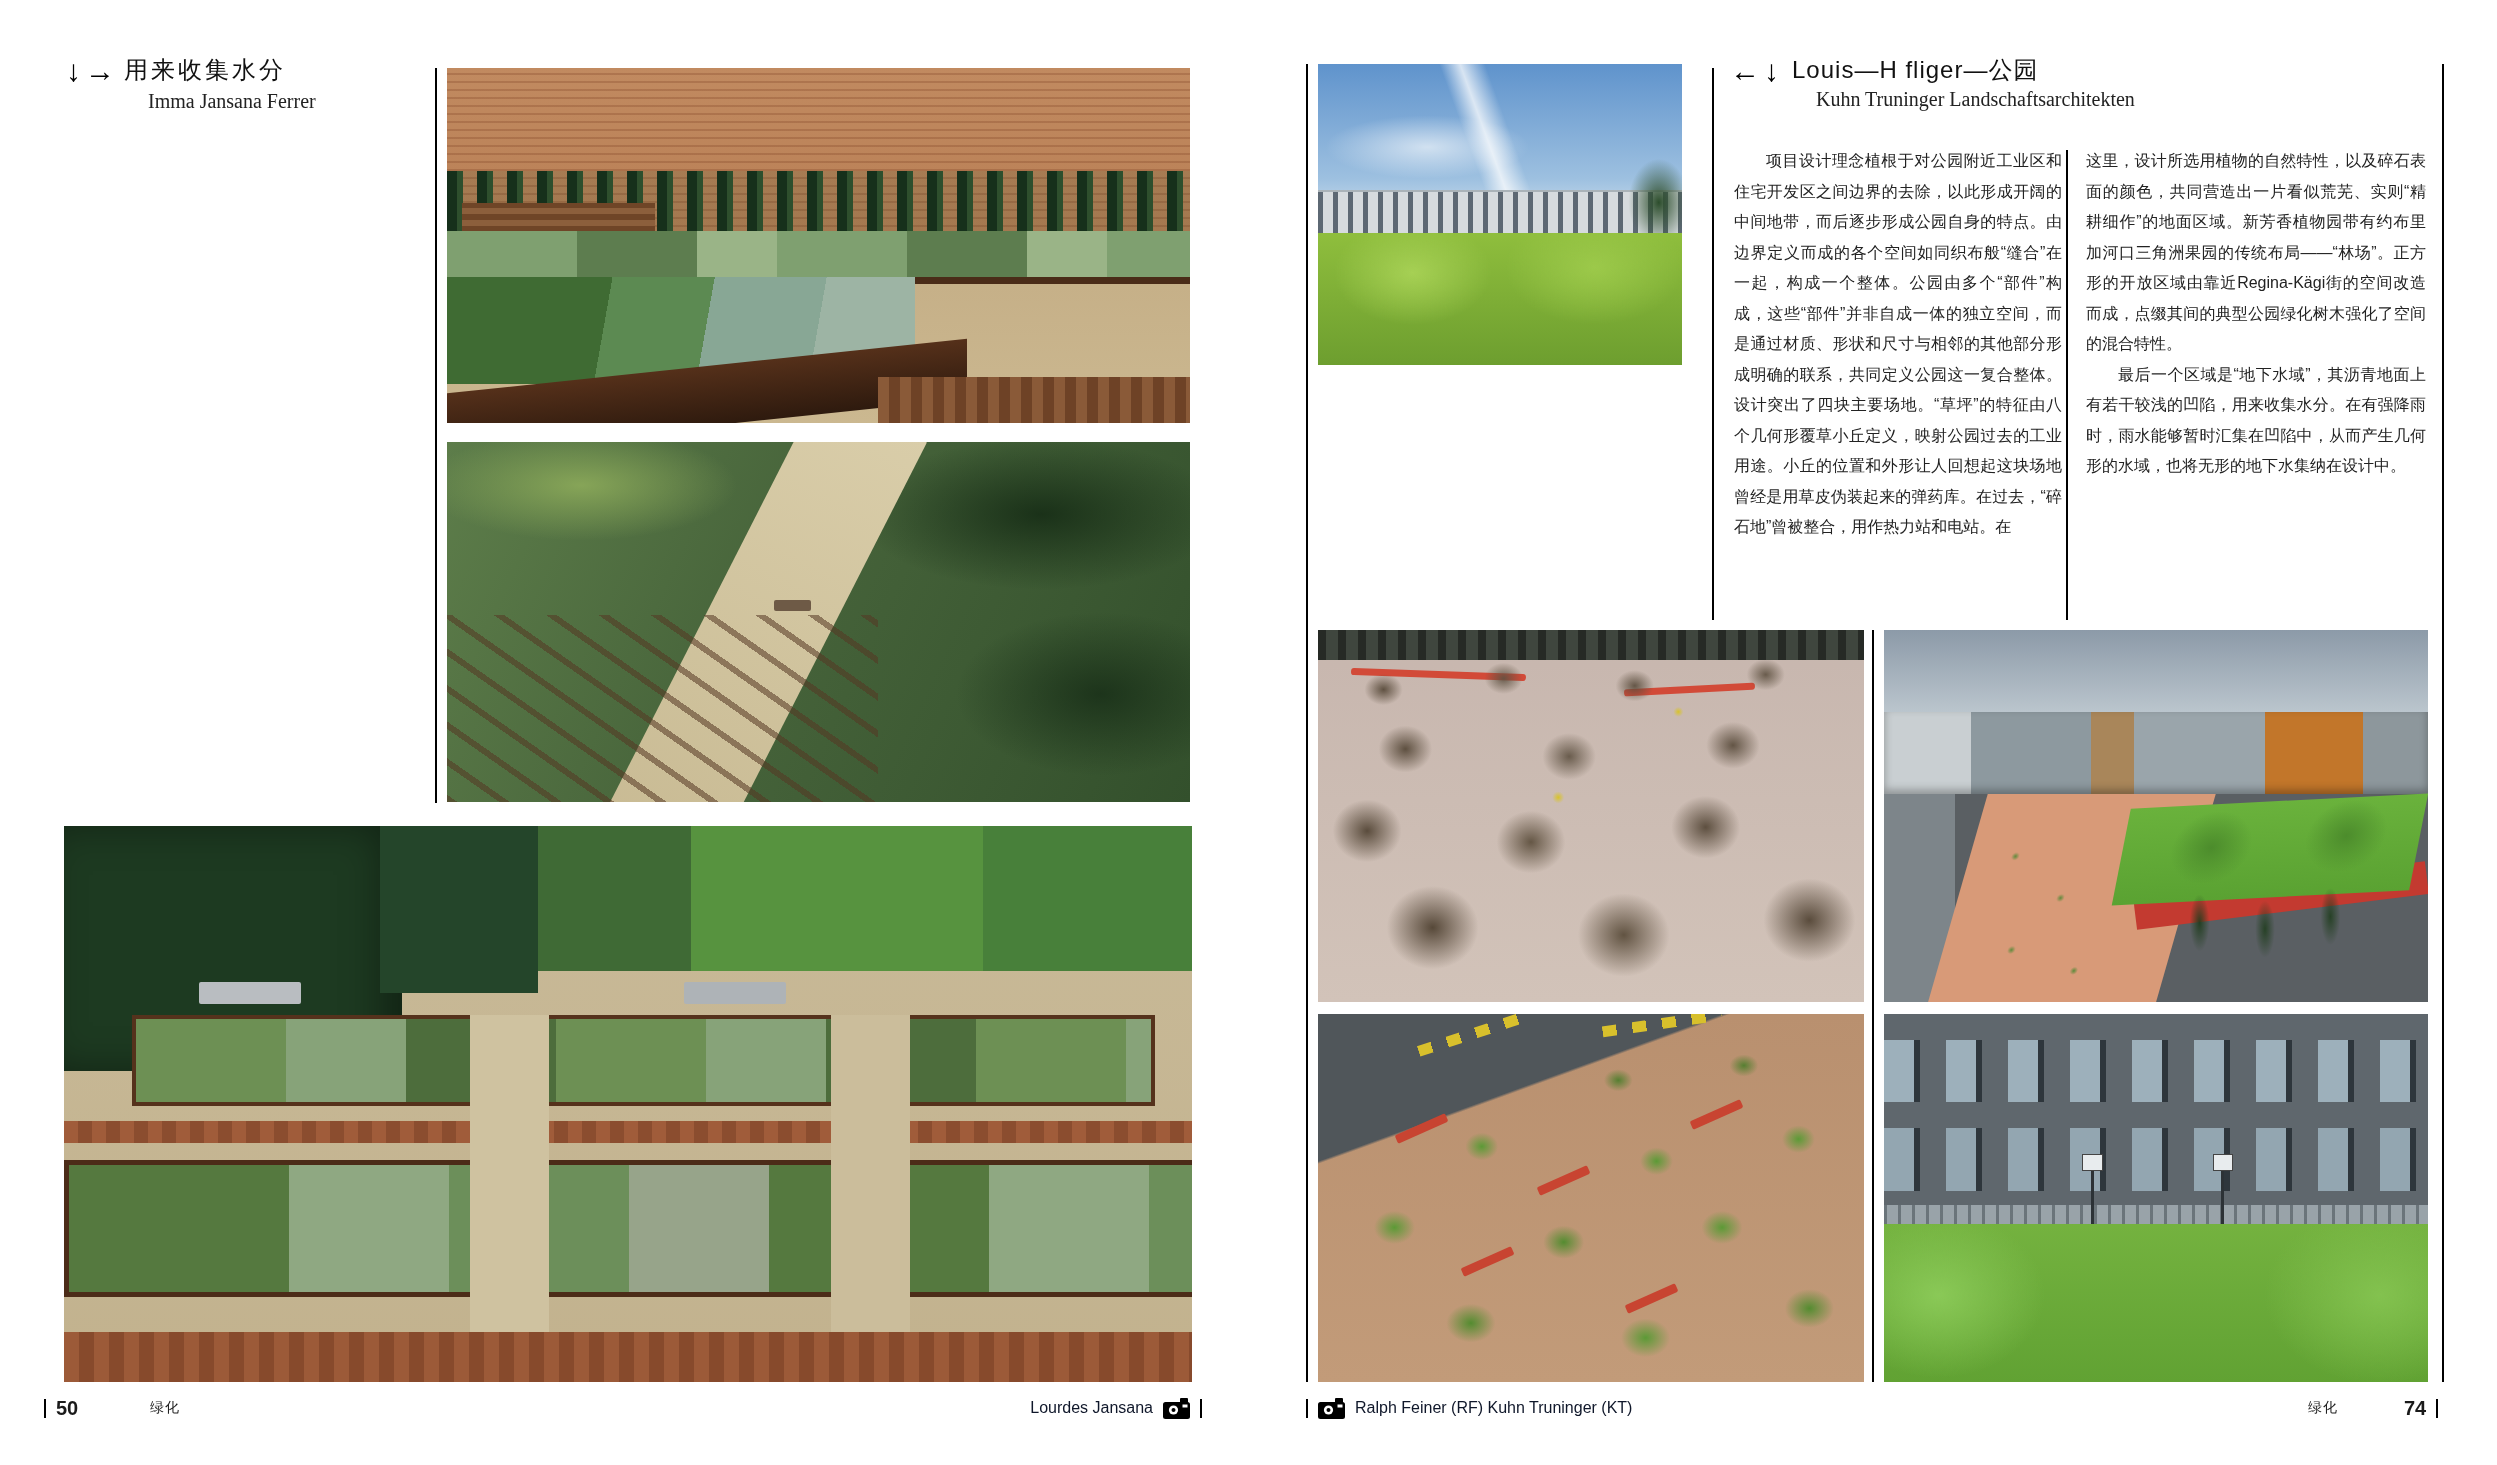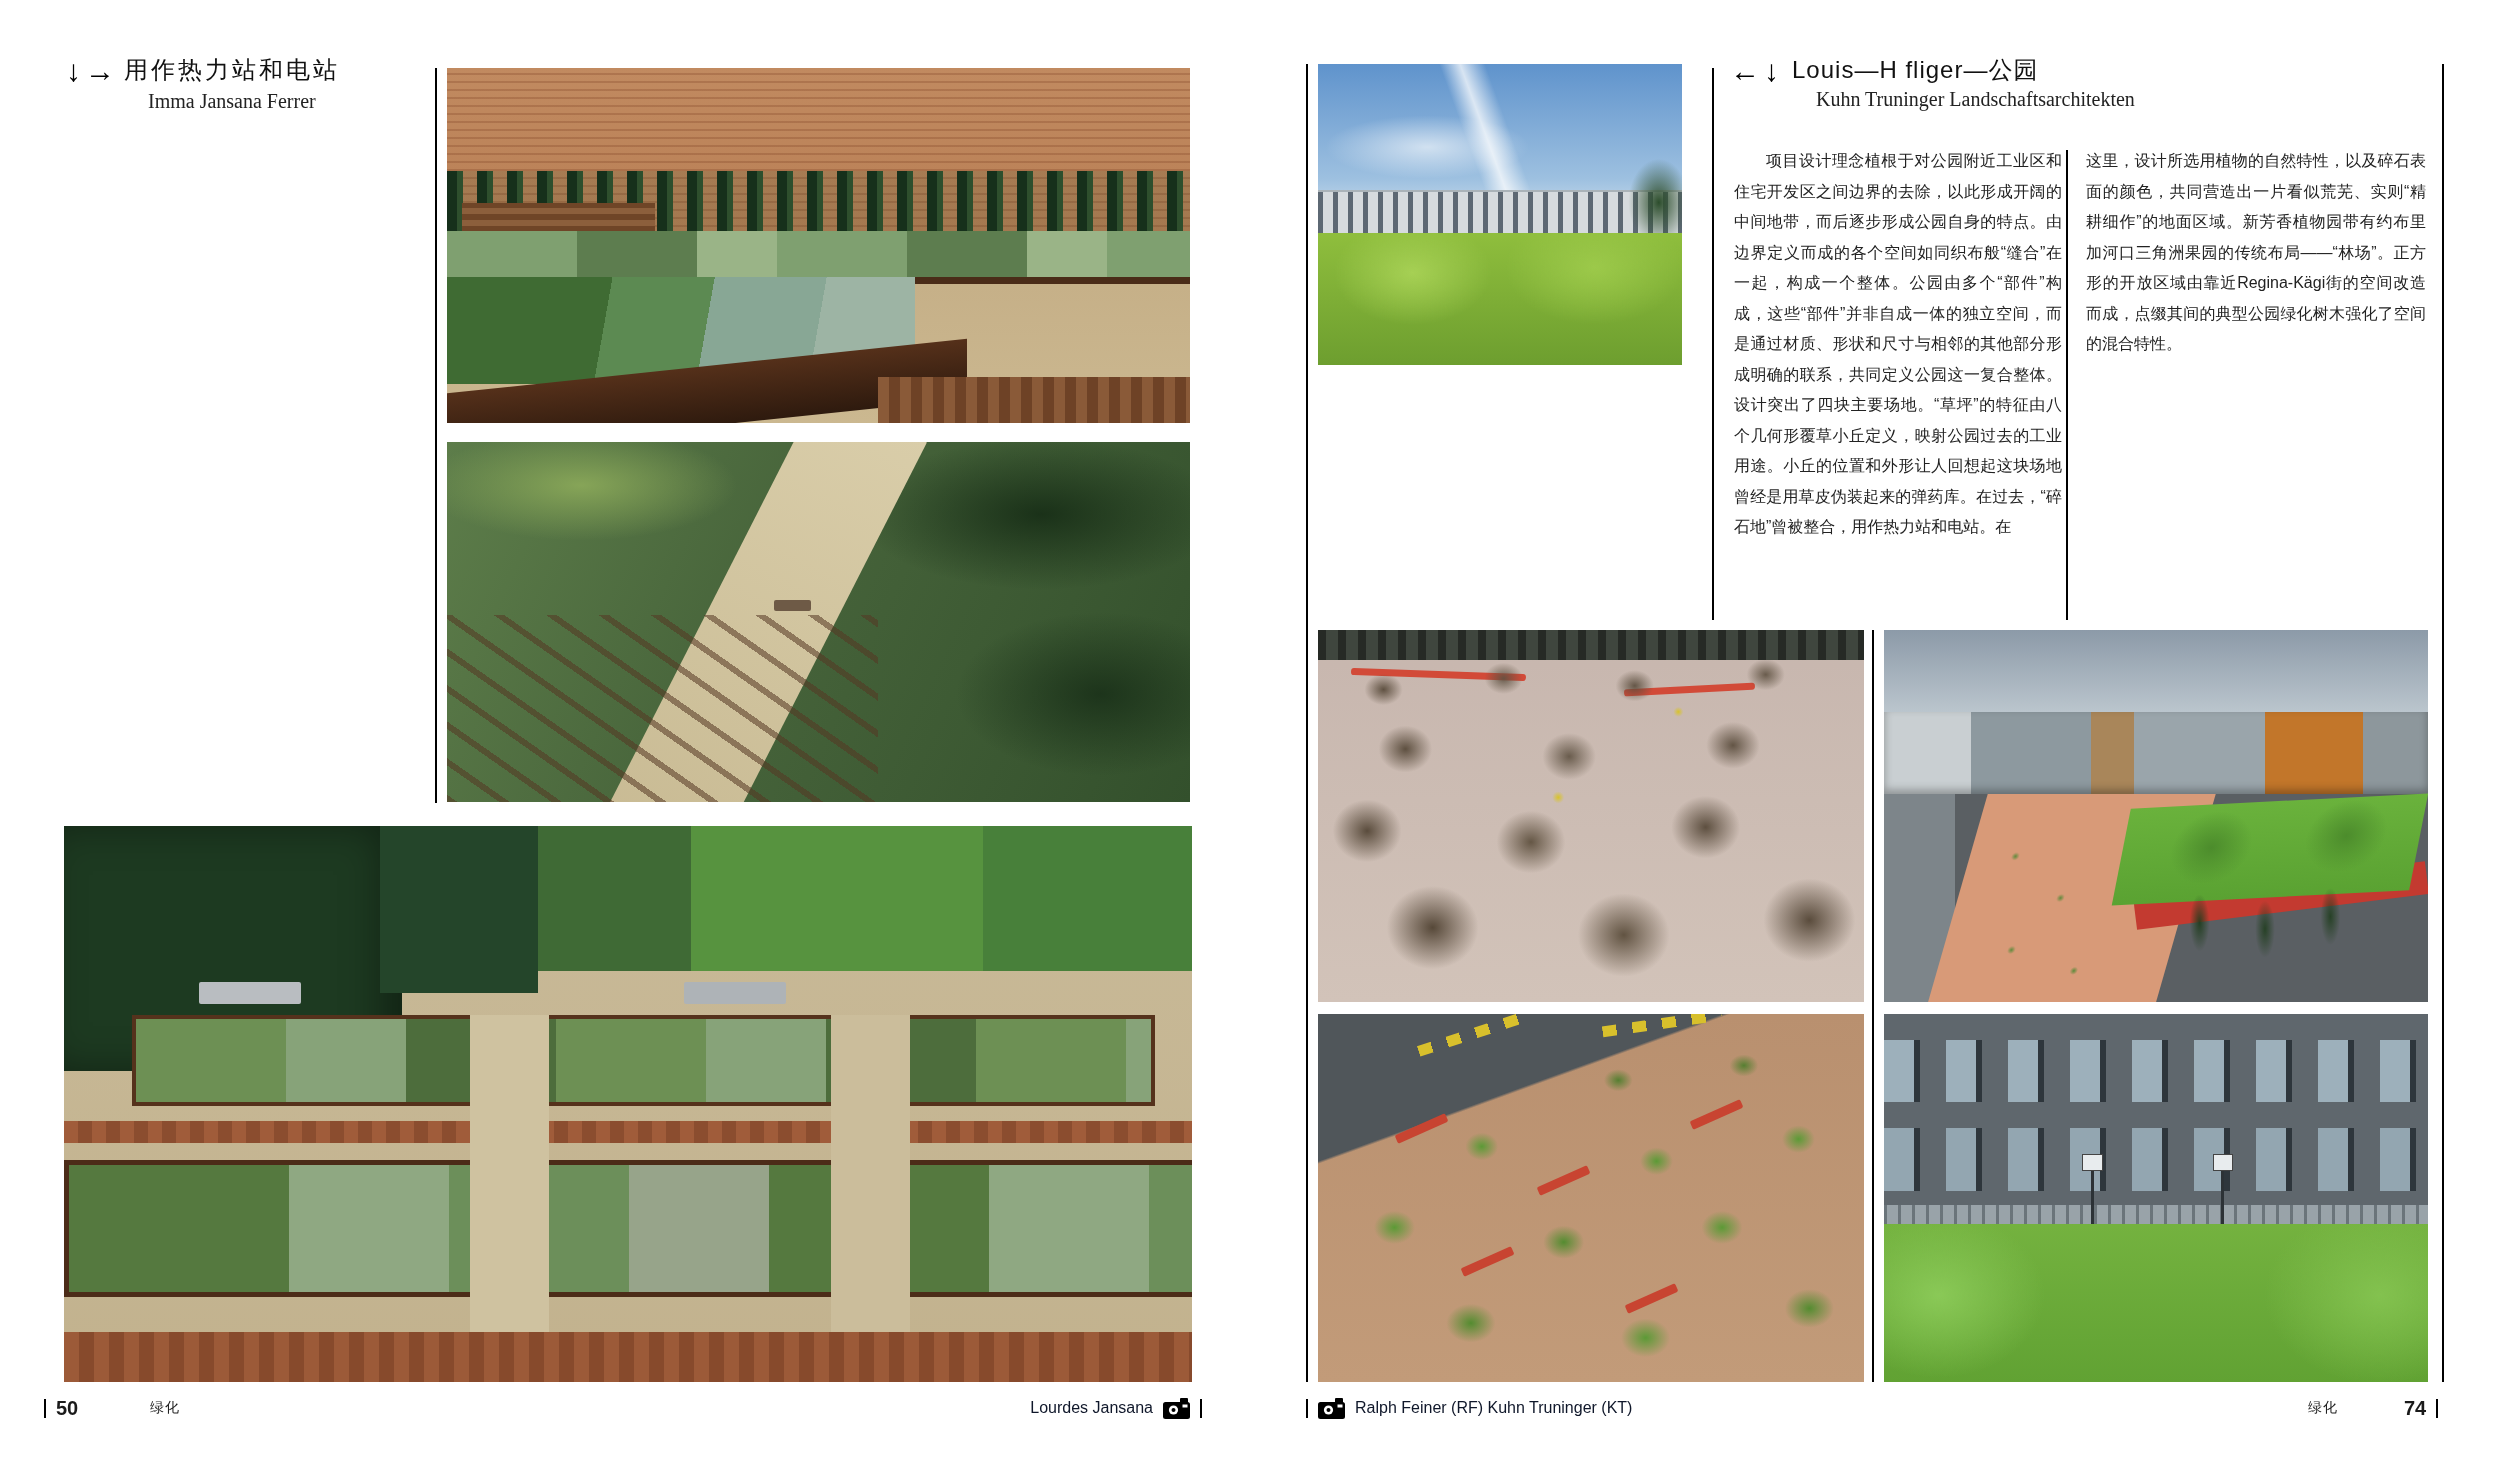--- a/index.html
+++ b/index.html
@@ -168,21 +168,21 @@
   .pe-hoop2{left:62%;top:40%;width:3px;height:18%;background:#2c3236;}
   .pe-board1{left:36.4%;top:38%;width:3.4%;height:4%;background:#e8ecee;border:1px solid #444;}
   .pe-board2{left:60.4%;top:38%;width:3.4%;height:4%;background:#e8ecee;border:1px solid #444;}
 </style>
 </head>
 <body>
 
 <div id="canvas">
 
   <div class="abs arrows" style="left:66px;top:54px;">↓→</div>
-  <div class="abs title" style="left:124px;top:54px;">用作热力站和电站</div>
+  <div class="abs title" style="left:124px;top:54px;">用来收集水分</div>
   <div class="abs subtitle" style="left:124px;top:90px;">Imma Jansana Ferrer</div>
 
 
   <div class="abs vrule" style="left:435px;top:68px;height:735px;"></div>
 
   <div class="photo p1" style="left:447px;top:68px;width:743px;height:355px;">
     <div class="ly p1-wall"></div>
     <div class="ly p1-hedge"></div>
     <div class="ly p1-pathsteps"></div>
     <div class="ly p1-bedback"></div>
@@ -246,20 +246,21 @@
   <div class="abs arrows" style="left:1730px;top:54px;">←↓</div>
   <div class="abs title" style="left:1792px;top:54px;letter-spacing:1px;">Louis—H fliger—公园</div>
   <div class="abs subtitle" style="left:1792px;top:88px;">Kuhn Truninger Landschaftsarchitekten</div>
 
   <div class="abs coltext indent" style="left:1734px;top:146px;width:328px;">项目设计理念植根于对公园附近工业区和住宅开发区之间边界的去除，以此形成开阔的中间地带，而后逐步形成公园自身的特点。由边界定义而成的各个空间如同织布般“缝合”在一起，构成一个整体。公园由多个“部件”构成，这些“部件”并非自成一体的独立空间，而是通过材质、形状和尺寸与相邻的其他部分形成明确的联系，共同定义公园这一复合整体。设计突出了四块主要场地。“草坪”的特征由八个几何形覆草小丘定义，映射公园过去的工业用途。小丘的位置和外形让人回想起这块场地曾经是用草皮伪装起来的弹药库。在过去，“碎石地”曾被整合，用作热力站和电站。在</div>
 
   <div class="abs vrule" style="left:2066px;top:150px;height:470px;"></div>
 
   <div class="abs" style="left:2086px;top:146px;width:340px;">
     <div class="coltext">这里，设计所选用植物的自然特性，以及碎石表面的颜色，共同营造出一片看似荒芜、实则“精耕细作”的地面区域。新芳香植物园带有约布里加河口三角洲果园的传统布局——“林场”。正方形的开放区域由靠近Regina-Kägi街的空间改造而成，点缀其间的典型公园绿化树木强化了空间的混合特性。</div>
+    <div class="coltext indent">最后一个区域是“地下水域”，其沥青地面上有若干较浅的凹陷，用来收集水分。在有强降雨时，雨水能够暂时汇集在凹陷中，从而产生几何形的水域，也将无形的地下水集纳在设计中。</div>
   </div>
 
   <div class="photo pb" style="left:1318px;top:630px;width:546px;height:372px;">
     <div class="ly pb-top"></div>
     <div class="ly pb-pipe1"></div>
     <div class="ly pb-pipe2"></div>
     <div class="ly pb-shrubs"></div>
   </div>
 
   <div class="abs vrule" style="left:1872px;top:630px;height:752px;"></div>

